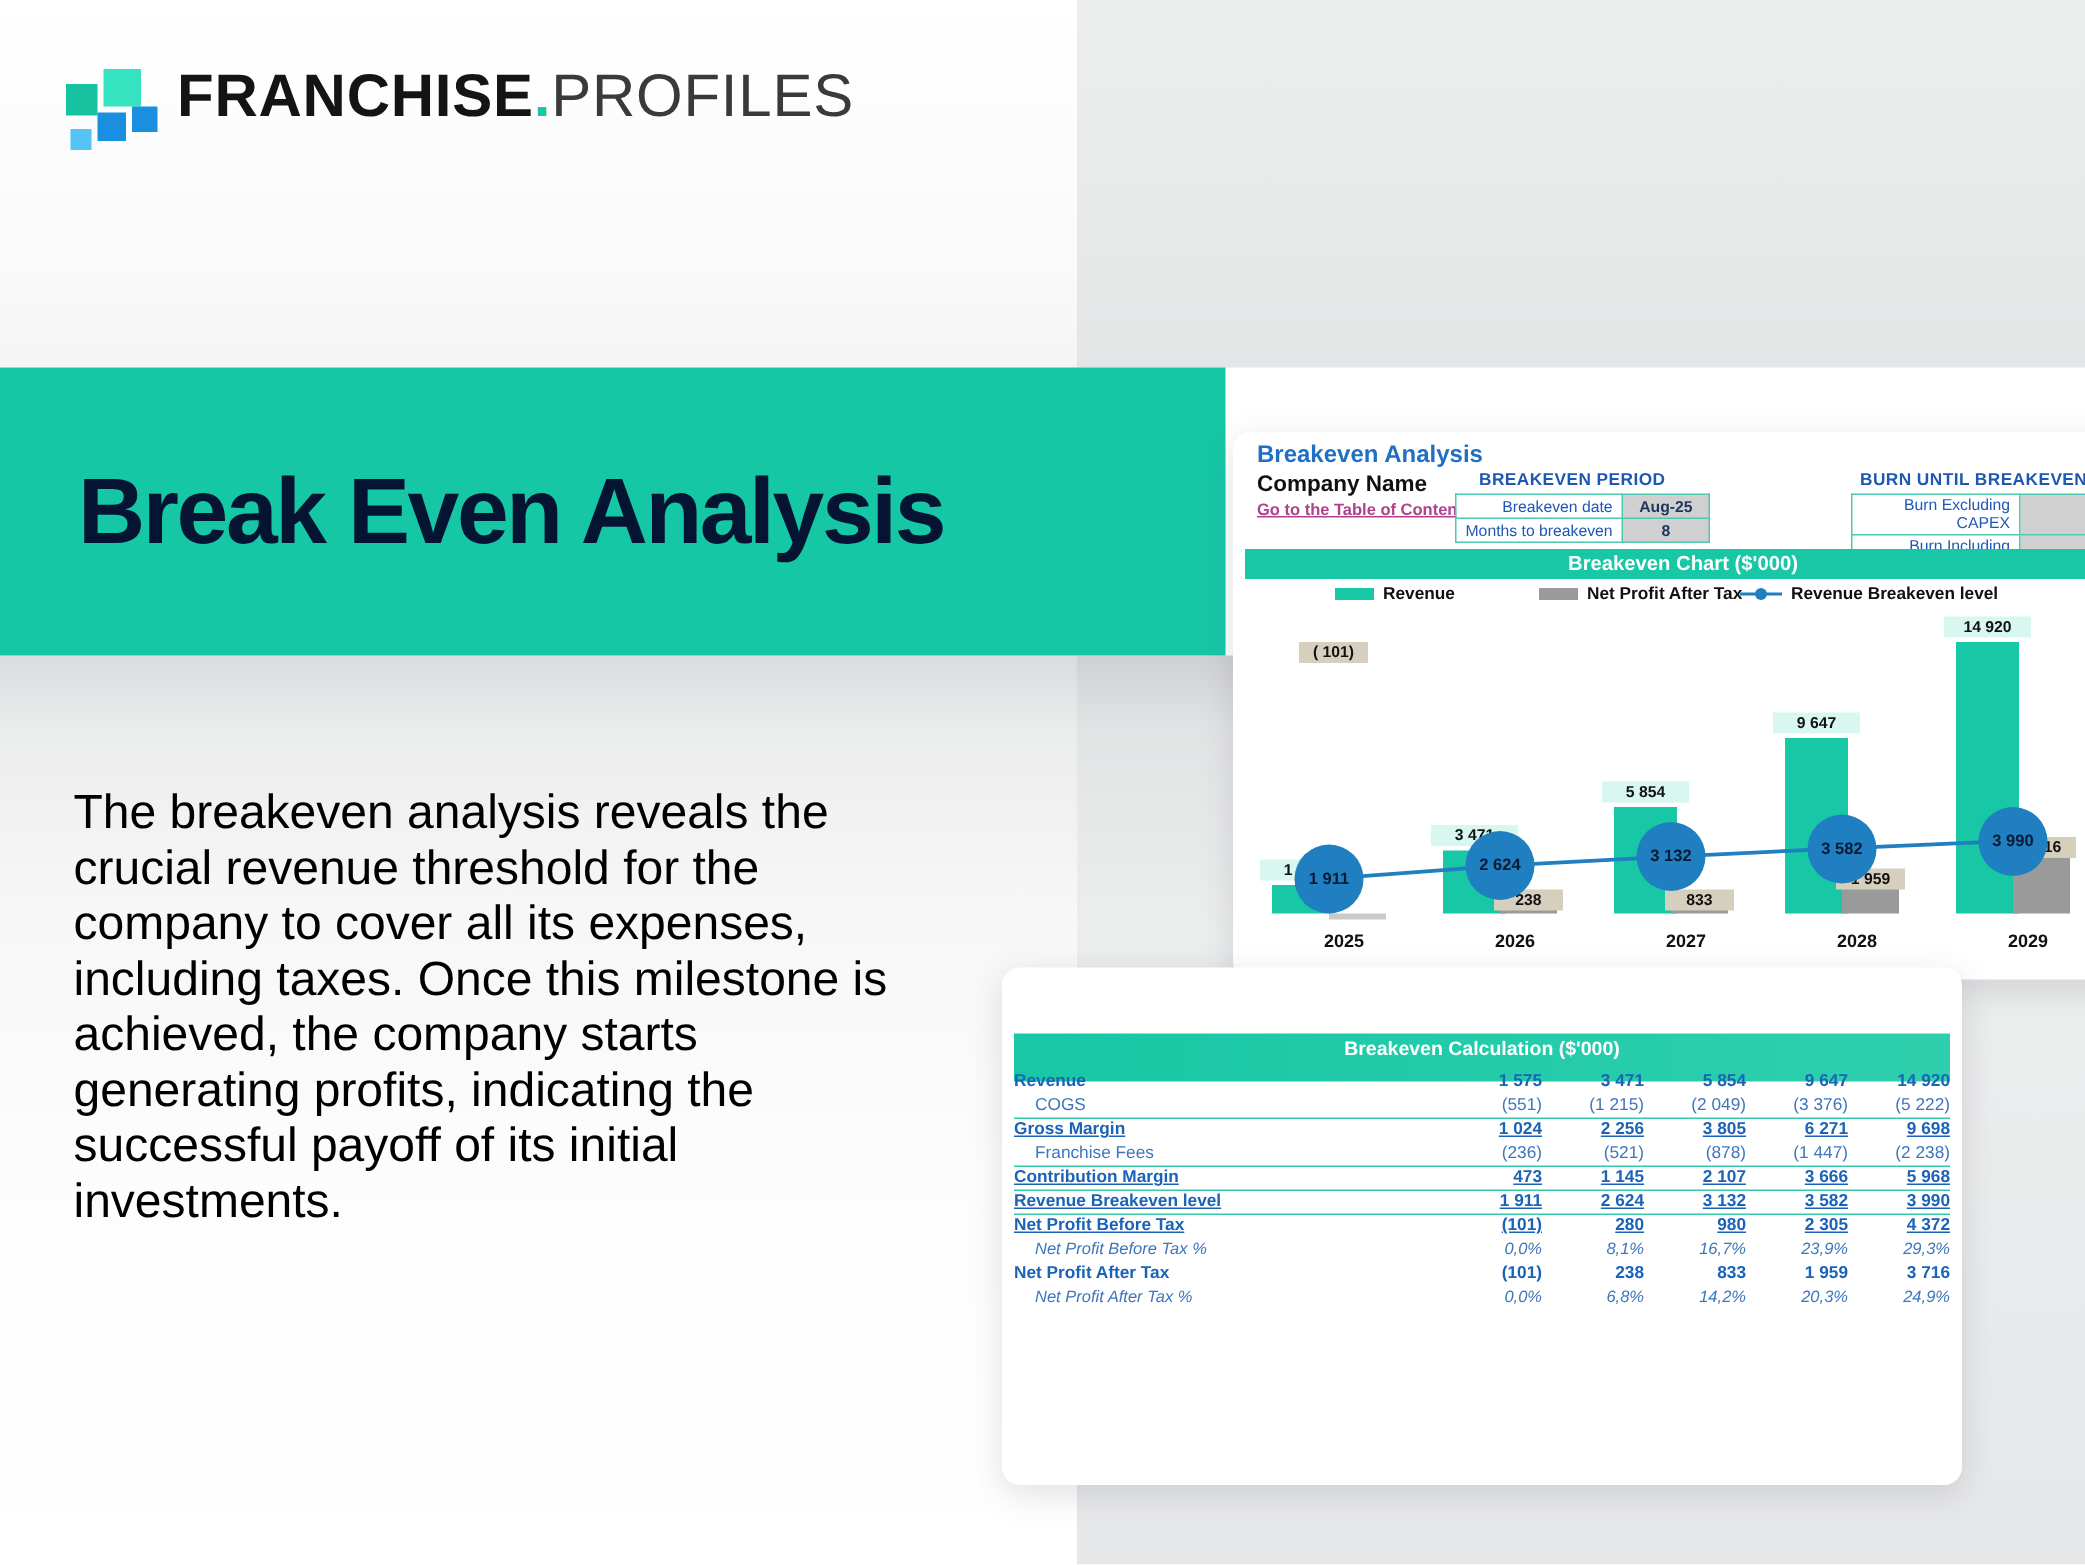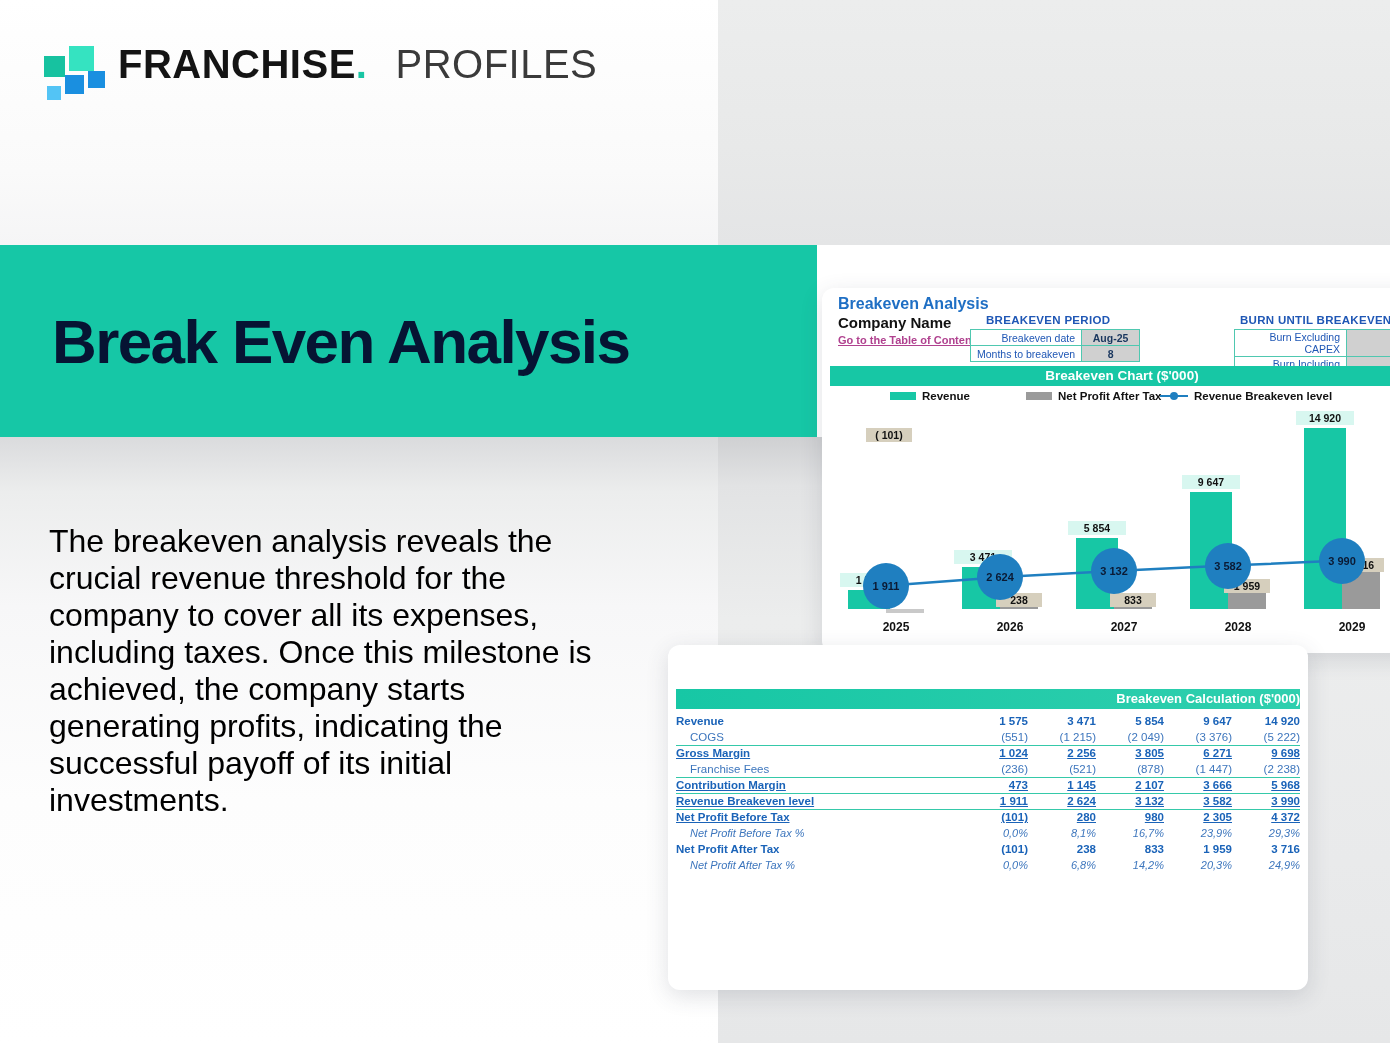--- a/index.html
+++ b/index.html
@@ -38,21 +38,21 @@
   #logo { position:absolute; left:44px; top:44px; width:500px; height:62px; }
   .logo-mark { position:absolute; left:0; top:2px; width:62px; height:56px; }
   .sq { position:absolute; }
   .logo-word {
     position:absolute; left:74px; top:-2px;
     font-size:40px; letter-spacing:0.5px; white-space:nowrap;
     font-family:"Liberation Sans", sans-serif;
   }
   .lw-a { font-weight:bold; color:#141414; }
   .lw-dot { font-weight:bold; color:#19c6a4; }
-  .lw-b { font-weight:normal; color:#3a3a3a;margin-left:28px; }
+  .lw-b { font-weight:normal; color:#3a3a3a; }
 
   
   #hero-title {
     position:absolute; left:52px; top:306px;
     font-size:62px; font-weight:bold; letter-spacing:-1.6px;
     color:#061433; white-space:nowrap;
   }
   #hero-body {
     position:absolute; left:49px; top:523px; width:566px;
     font-size:32px; line-height:37px; color:#000000; font-weight:normal;
@@ -140,24 +140,24 @@
   }
   #line-svg { position:absolute; left:0; top:0; width:584px; height:195px; z-index:3; }
   .xlab {
     position:absolute; top:332px; width:112px; text-align:center;
     font-size:12px; font-weight:bold; color:#111111;
   }
 
   
   .tc-inner { position:relative; width:100%; height:100%; }
   .tc-banner {
-    position:absolute; left:8px; top:44px; width:624px; height:20px;
+    position:absolute; left:8px; top:44px; width:624px; height:32px;
     background:linear-gradient(90deg,#17c7a5,#2fcfae);
     color:#ffffff; font-size:13px; font-weight:bold;
-    text-align:right; line-height:20px;
+    text-align:center; line-height:20px;
   }
   table.fin { position:absolute; left:8px; top:68px; width:624px; border-collapse:collapse; }
   table.fin td { font-size:11.5px; padding:1px 0; height:16px; white-space:nowrap; }
   td.c0 { width:284px; padding-left:2px; }
   td.num { width:68px; text-align:right; padding-right:8px; }
   tr.hdr td { font-weight:bold; color:#111111; }
   tr.hdr td.num { color:#111111; border-bottom:1.5px solid #35c9a9; }
   tr.bold td { font-weight:bold; color:#1a63b8; }
   tr.sub td { font-weight:normal; color:#3d76bd; }
   td.c0.ind { padding-left:14px; }

